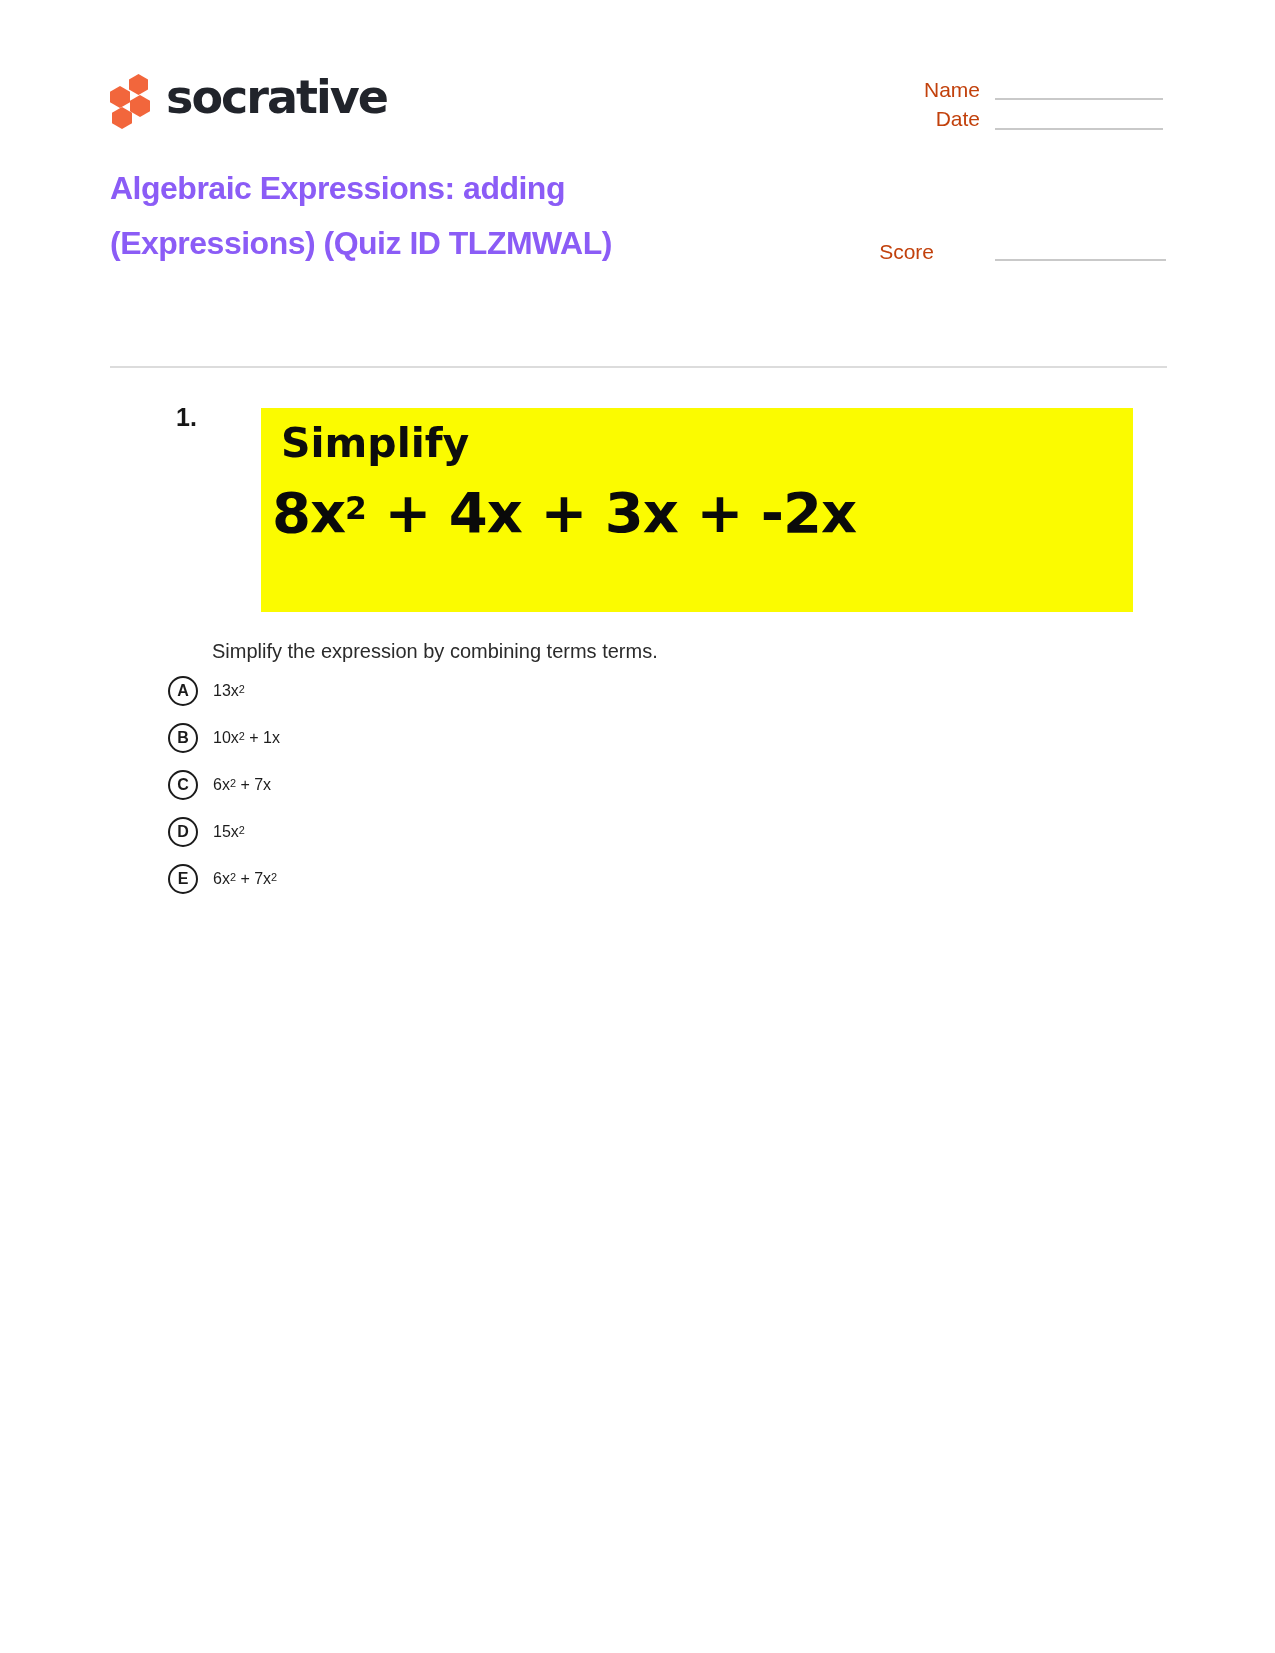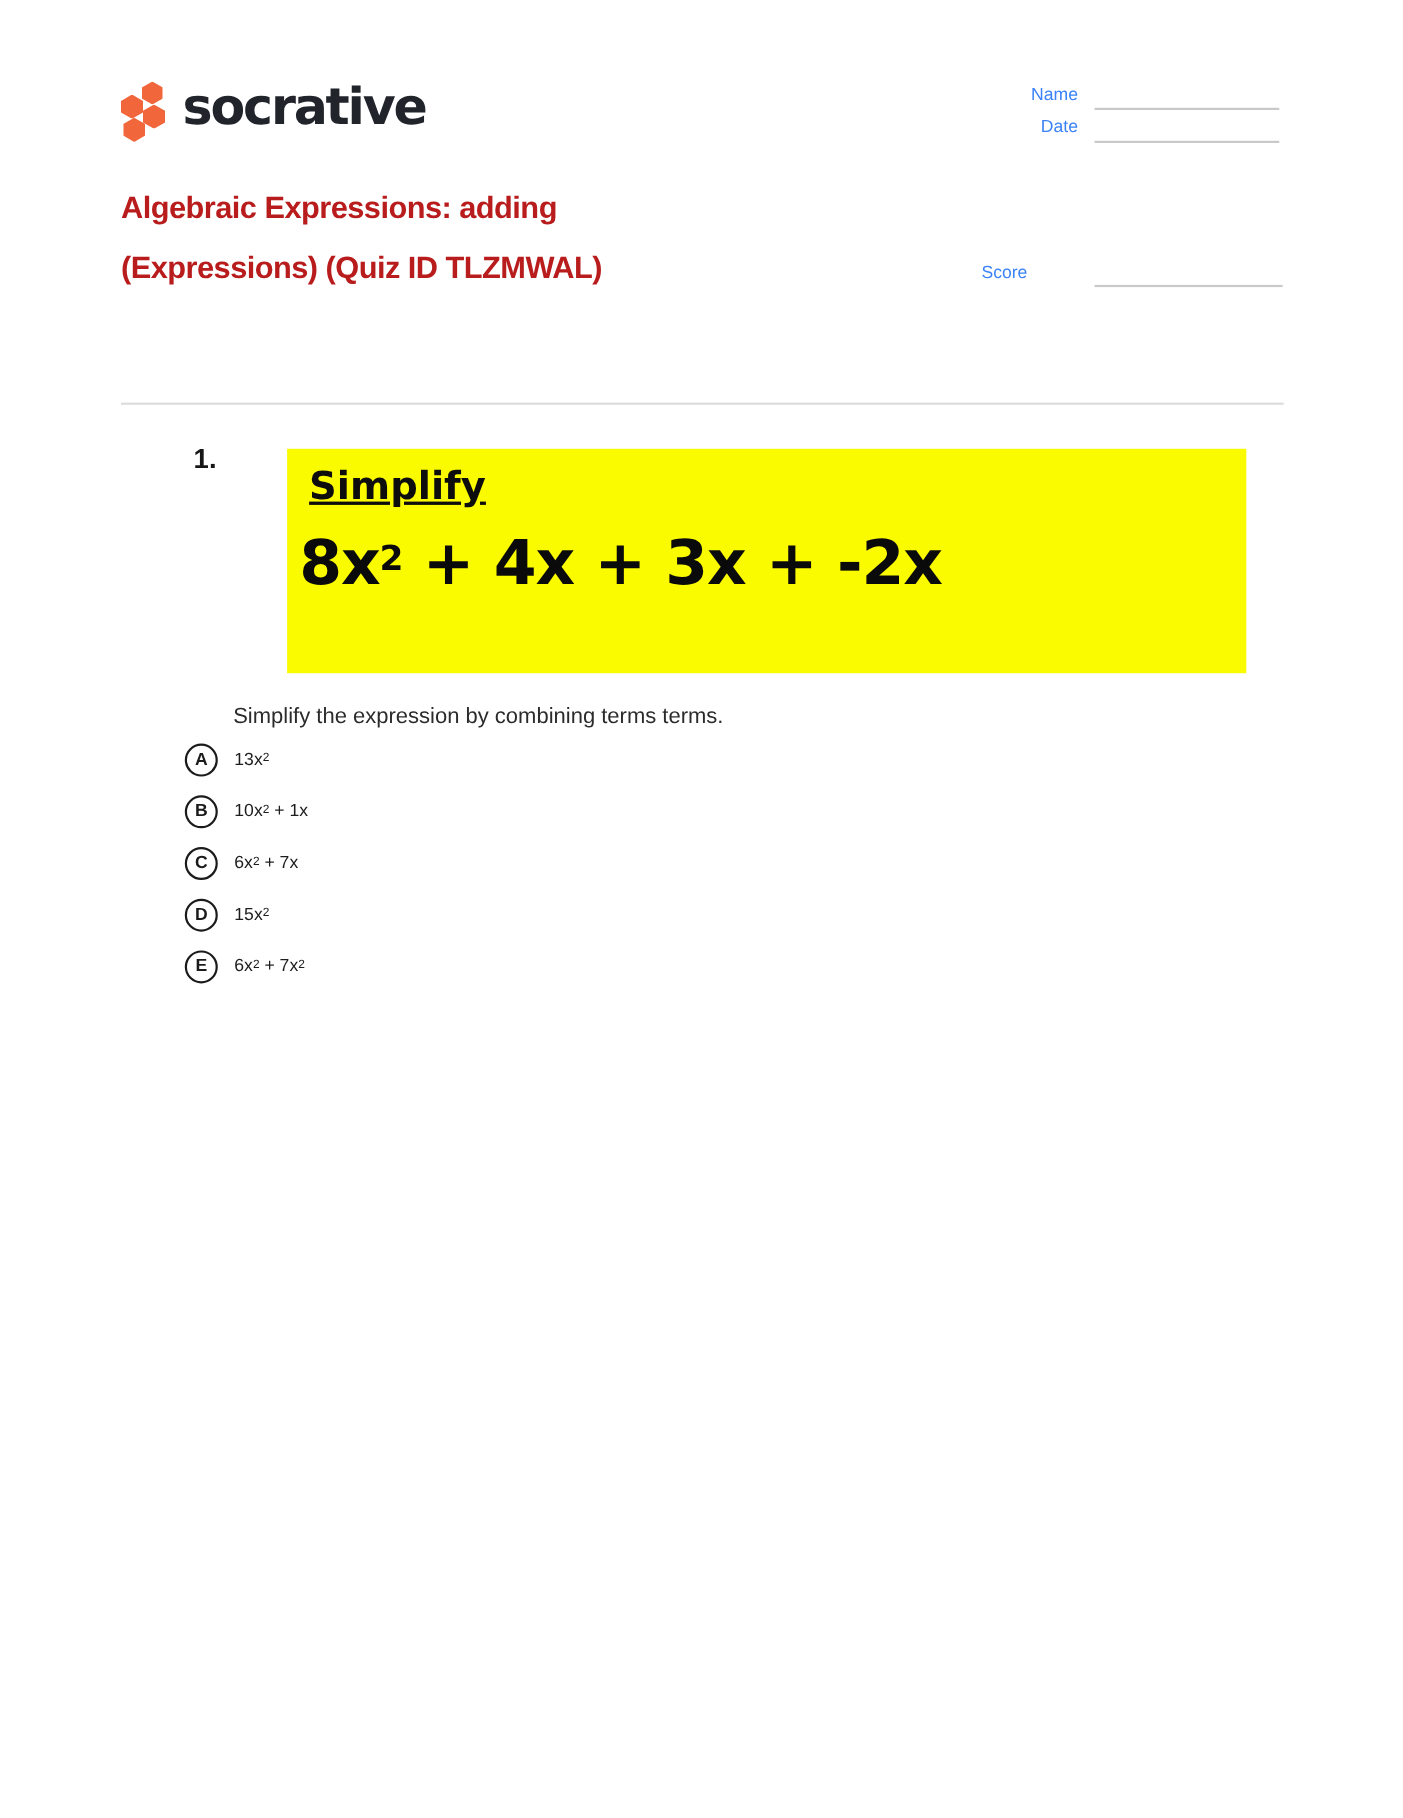--- a/index.html
+++ b/index.html
@@ -26,36 +26,36 @@
   .wordmark {
     left: 166px; top: 70px;
     font-size: 46px; font-weight: 700; letter-spacing: -2px;
     color: #21242b;
     font-family: "DejaVu Sans", sans-serif;
   }
 
   
   .field-label {
     width: 150px; text-align: right;
-    font-size: 16px; color: #3b82f6;
+    font-size: 21px; color: #c2410c;
   }
   .name-label  { left: 830px; top: 78px; }
   .date-label  { left: 830px; top: 107px; }
   .score-label { left: 784px; top: 240px; }
   .write-line  { height: 0; border-top: 2px solid #c9c9c9; }
   .name-line   { left: 995px; top: 98px;  width: 168px; }
   .date-line   { left: 995px; top: 128px; width: 168px; }
   .score-line  { left: 995px; top: 259px; width: 171px; }
 
   
   .quiz-title {
     left: 110px; top: 161px; width: 760px;
-    font-size: 28px; line-height: 55px; font-weight: 700;
+    font-size: 32px; line-height: 55px; font-weight: 700;
     letter-spacing: -0.5px;
-    color: #b91c1c;
+    color: #8b5cf6;
   }
 
   .divider {
     left: 110px; top: 366px; width: 1057px;
     height: 0; border-top: 2px solid #dcdcdc;
   }
 
   
   .q-number {
     left: 176px; top: 403px;
@@ -63,23 +63,22 @@
   }
   .stimulus {
     left: 261px; top: 408px; width: 872px; height: 204px;
     background: #FBFB00;
     box-sizing: border-box;
     padding: 13px 0 0 20px;
     overflow: hidden;
     font-family: "DejaVu Sans", sans-serif;
   }
   .stimulus-heading {
-    font-size: 35px; font-weight: 600; color: #0d0d0d;
+    font-size: 41px; font-weight: 600; color: #0d0d0d;
     line-height: 44px;
-    text-decoration: underline;
   }
   .stimulus-expr {
     margin-left: -9px; margin-top: 0px;
     font-size: 56px; font-weight: 700; color: #0a0a0a;
     letter-spacing: -1px; line-height: 96px;
     white-space: nowrap;
   }
   .stimulus-expr sup {
     font-size: 0.56em; line-height: 0;
     position: relative; top: -0.42em; vertical-align: baseline;

